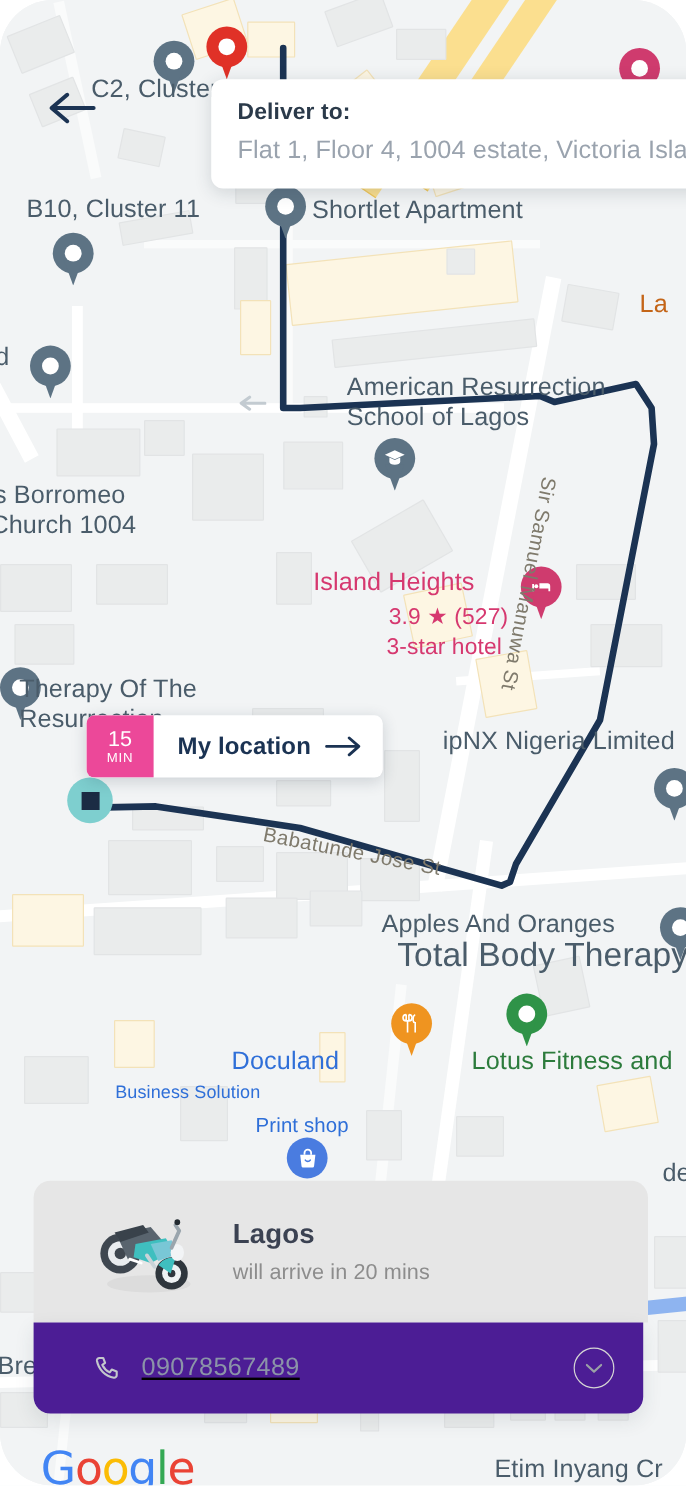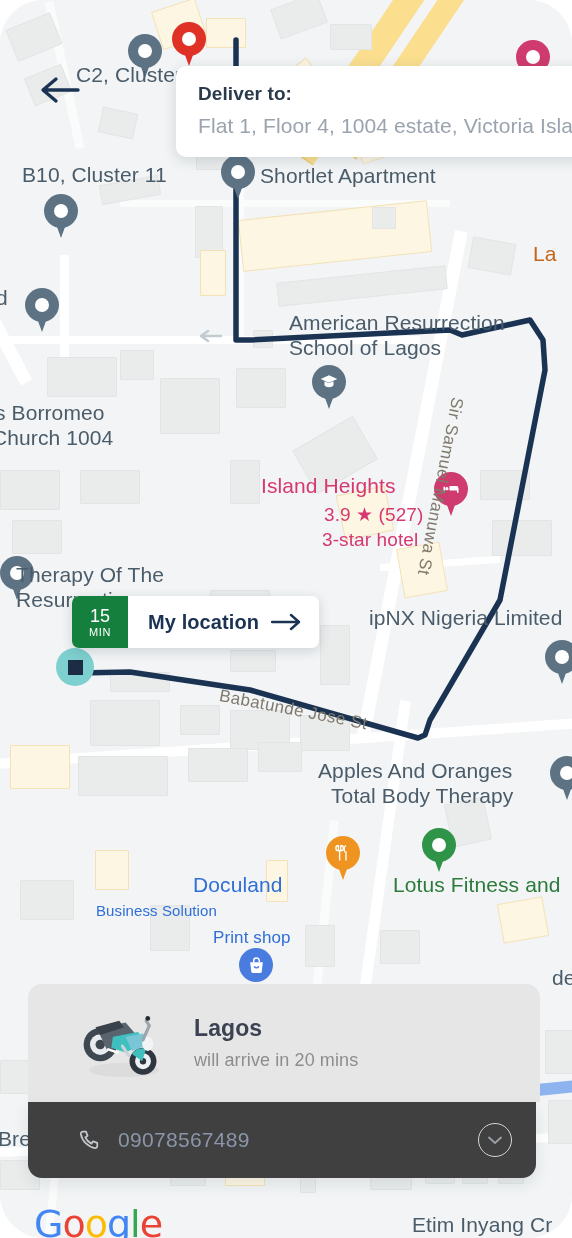--- a/index.html
+++ b/index.html
@@ -165,21 +165,21 @@
     align-items: stretch;
     background: #ffffff;
     border-radius: 7px;
     box-shadow: 0 3px 12px rgba(40,55,70,.18);
     overflow: hidden;
     cursor: pointer;
     z-index: 35;
   }
   #mylocation .eta {
     width: 56px;
-    background: #15803d;
+    background: #ec4899;
     color: #ffffff;
     display: flex;
     flex-direction: column;
     align-items: center;
     justify-content: center;
     padding-top: 2px;
   }
   #mylocation .eta .n { font-size: 18px; line-height: 18px; }
   #mylocation .eta .u { font-size: 11px; line-height: 14px; letter-spacing: .6px; }
   #mylocation .lab {
@@ -213,27 +213,28 @@
     font-weight: bold;
     letter-spacing: .1px;
   }
   #driver .who .eta {
     margin-top: 8px;
     color: #8d8d8d;
     font-size: 18px;
     letter-spacing: .1px;
   }
   #driver .bot {
-    background: #404040;
+    background: #4c1d95;
     border-radius: 0 0 14px 14px;
     height: 76px;
     width: 508px;
     display: flex; align-items: center;
     padding: 0 24px 0 48px;
     box-shadow: 0 6px 16px rgba(40,55,70,.10);
+    text-decoration: underline;
   }
   #driver .bot .phone {
     display: flex; align-items: center; gap: 17px;
     flex: 1;
   }
   #driver .bot .num {
     color: #8b94a8;
     font-size: 21px;
     letter-spacing: .3px;
   }
@@ -460,21 +461,21 @@
         <div class="lbl" style="left: -4px; top: 285px; font-size: 21px;">d</div>
         <div class="lbl pink" style="left: 261px; top: 473px; font-size: 21px;">Island Heights</div>
         <div class="lbl pink" style="left: 324px; top: 502px; font-size: 19px;">3.9 ★ (527)</div>
         <div class="lbl pink" style="left: 322px; top: 527px; font-size: 19px;">3-star hotel</div>
         <div class="lbl" style="left: 16px; top: 562px; font-size: 21px;">Therapy Of The</div>
         <div class="lbl" style="left: 16px; top: 587px; font-size: 21px;">Resurrection</div>
         <div class="lbl" style="left: 369px; top: 605px; font-size: 21px;">ipNX Nigeria Limited</div>
         <div class="lbl street" style="left: 222px; top: 683px; font-size: 17px; transform: rotate(11deg); transform-origin: left top;">Babatunde Jose St</div>
         <div class="lbl street" style="left: 470px; top: 400px; font-size: 17px; transform: rotate(101deg); transform-origin: left top;">Sir Samuel Manuwa St</div>
         <div class="lbl" style="left: 318px; top: 758px; font-size: 21px;">Apples And Oranges</div>
-        <div class="lbl" style="left: 331px; top: 783px; font-size: 21px;">Total Body Therapy</div>
+        <div class="lbl" style="left: 331px; top: 783px; font-size: 28px;">Total Body Therapy</div>
         <div class="lbl blue" style="left: 193px; top: 872px; font-size: 21px;">Doculand</div>
         <div class="lbl blue" style="left: 96px; top: 898px; font-size: 15px;">Business Solution</div>
         <div class="lbl blue" style="left: 213px; top: 925px; font-size: 17px;">Print shop</div>
         <div class="lbl green" style="left: 393px; top: 872px; font-size: 21px;">Lotus Fitness and</div>
         <div class="lbl" style="left: 552px; top: 965px; font-size: 21px;">de</div>
         <div class="lbl" style="left: -2px; top: 1126px; font-size: 21px;">Bre</div>
         <div class="lbl" style="left: 412px; top: 1212px; font-size: 21px;">Etim Inyang Cr</div>
       </div>
 
     <div id="here">

